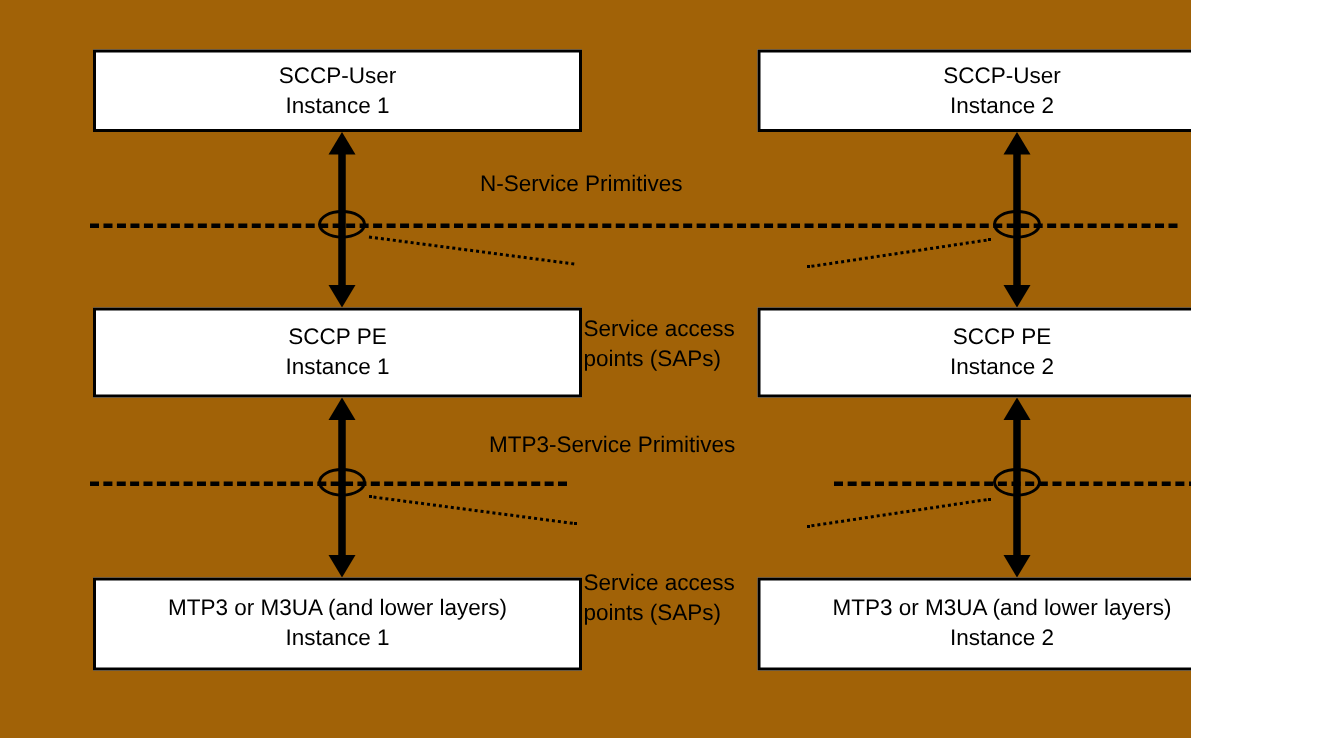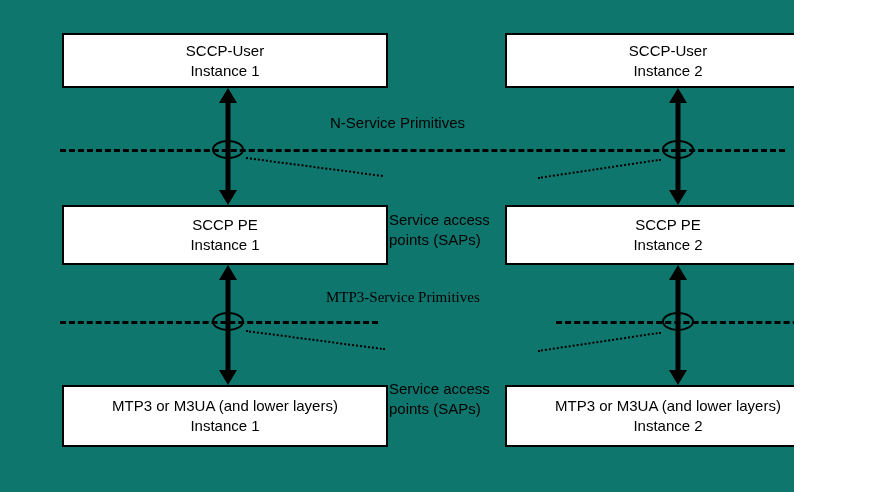--- a/index.html
+++ b/index.html
@@ -9,21 +9,21 @@
     background: #ffffff;
   }
   body {
     font-family: "Liberation Sans", sans-serif;
     color: #000000;
   }
   #canvas {
     position: relative;
     width: 794px;
     height: 492px;
-    background: #0f766e;
+    background: #a16207;
     overflow: hidden;
   }
   .node-box {
     position: absolute;
     box-sizing: border-box;
     border: 2px solid #000000;
     background: #ffffff;
     display: flex;
     flex-direction: column;
     align-items: center;
@@ -175,23 +175,23 @@
   <div class="sap-ellipse" style="left:662px; top:312px; width:32px; height:19px;"></div>
 
   <div class="leader" style="left:246px; top:157px; width:138px; transform: rotate(7.5deg);"></div>
 
   <div class="leader" style="left:538px; top:177px; width:124px; transform: rotate(-8.5deg);"></div>
 
   <div class="leader" style="left:246px; top:330px; width:140px; transform: rotate(7.5deg);"></div>
 
   <div class="leader" style="left:538px; top:350px; width:124px; transform: rotate(-8.5deg);"></div>
 
-  <div class="label" style="left:330px; top:113px;">N-Service Primitives</div>
-
-  <div class="label" style="left:326px; top:287px;font-family:Liberation Serif, serif;">MTP3-Service Primitives</div>
+  <div class="label" style="left:320px; top:113px;">N-Service Primitives</div>
+
+  <div class="label" style="left:326px; top:287px;">MTP3-Service Primitives</div>
 
   <div class="label two-line" style="left:389px; top:162px; width:160px; text-align:left;">
     <span class="node-line">Service access</span>
     <span class="node-line">points (SAPs)</span>
   </div>
 
   <div class="label two-line" style="left:389px; top:331px; width:160px; text-align:left;">
     <span class="node-line">Service access</span>
     <span class="node-line">points (SAPs)</span>
   </div>

